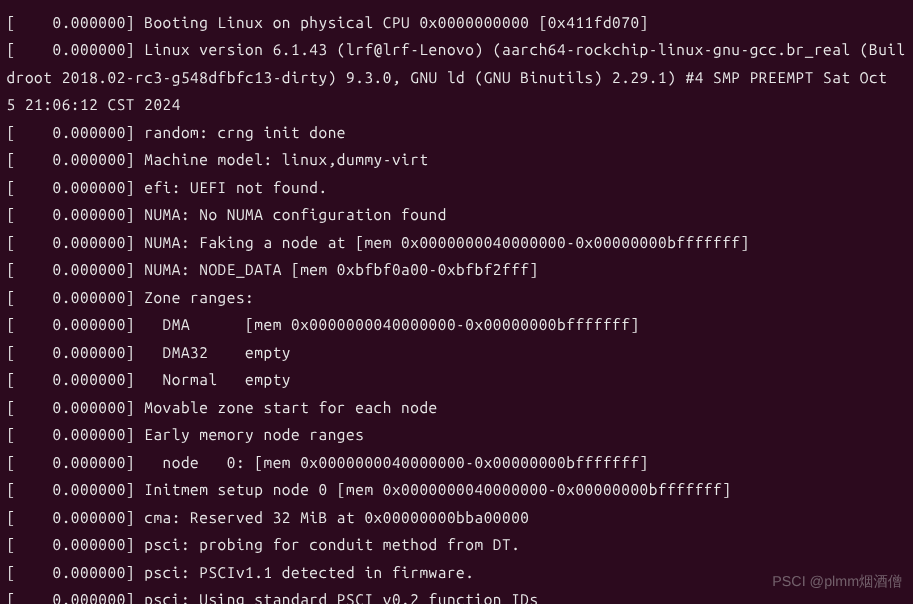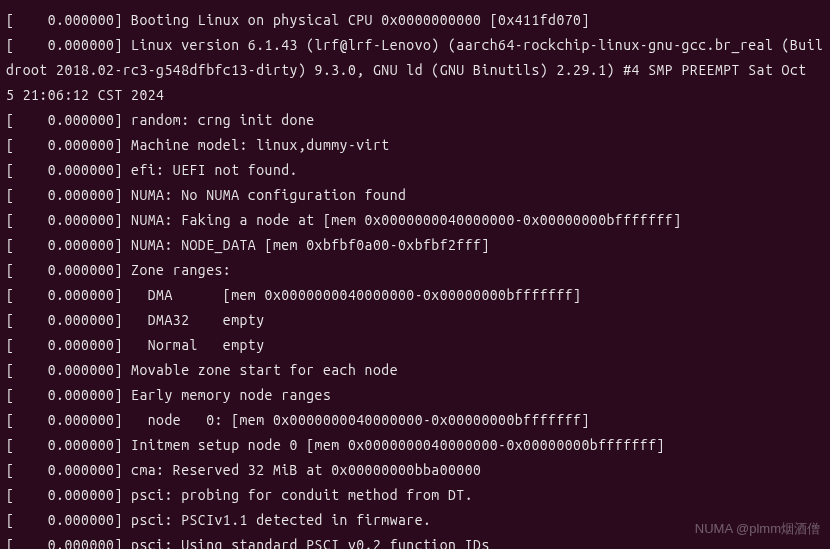--- a/index.html
+++ b/index.html
@@ -35,13 +35,13 @@
       font-size: 13px;
       font-family: sans-serif;
       letter-spacing: 0;
     }
   </style>
 </head>
 <body>
 
 <div class="terminal" id="terminal"><span class="line">[    0.000000] Booting Linux on physical CPU 0x0000000000 [0x411fd070]</span><span class="line">[    0.000000] Linux version 6.1.43 (lrf@lrf-Lenovo) (aarch64-rockchip-linux-gnu-gcc.br_real (Buildroot 2018.02-rc3-g548dfbfc13-dirty) 9.3.0, GNU ld (GNU Binutils) 2.29.1) #4 SMP PREEMPT Sat Oct  5 21:06:12 CST 2024</span><span class="line">[    0.000000] random: crng init done</span><span class="line">[    0.000000] Machine model: linux,dummy-virt</span><span class="line">[    0.000000] efi: UEFI not found.</span><span class="line">[    0.000000] NUMA: No NUMA configuration found</span><span class="line">[    0.000000] NUMA: Faking a node at [mem 0x0000000040000000-0x00000000bfffffff]</span><span class="line">[    0.000000] NUMA: NODE_DATA [mem 0xbfbf0a00-0xbfbf2fff]</span><span class="line">[    0.000000] Zone ranges:</span><span class="line">[    0.000000]   DMA      [mem 0x0000000040000000-0x00000000bfffffff]</span><span class="line">[    0.000000]   DMA32    empty</span><span class="line">[    0.000000]   Normal   empty</span><span class="line">[    0.000000] Movable zone start for each node</span><span class="line">[    0.000000] Early memory node ranges</span><span class="line">[    0.000000]   node   0: [mem 0x0000000040000000-0x00000000bfffffff]</span><span class="line">[    0.000000] Initmem setup node 0 [mem 0x0000000040000000-0x00000000bfffffff]</span><span class="line">[    0.000000] cma: Reserved 32 MiB at 0x00000000bba00000</span><span class="line">[    0.000000] psci: probing for conduit method from DT.</span><span class="line">[    0.000000] psci: PSCIv1.1 detected in firmware.</span><span class="line">[    0.000000] psci: Using standard PSCI v0.2 function IDs</span></div>
 
-<div class="watermark">NUMA @plmm烟酒僧</div>
+<div class="watermark">PSCI @plmm烟酒僧</div>
 
 </body></html>

